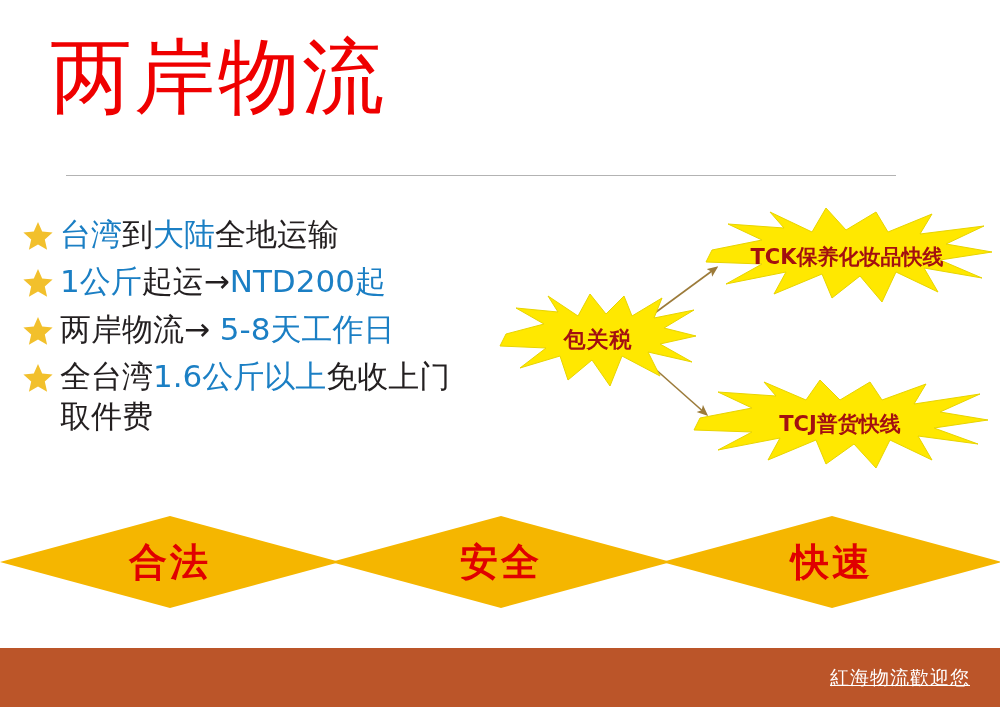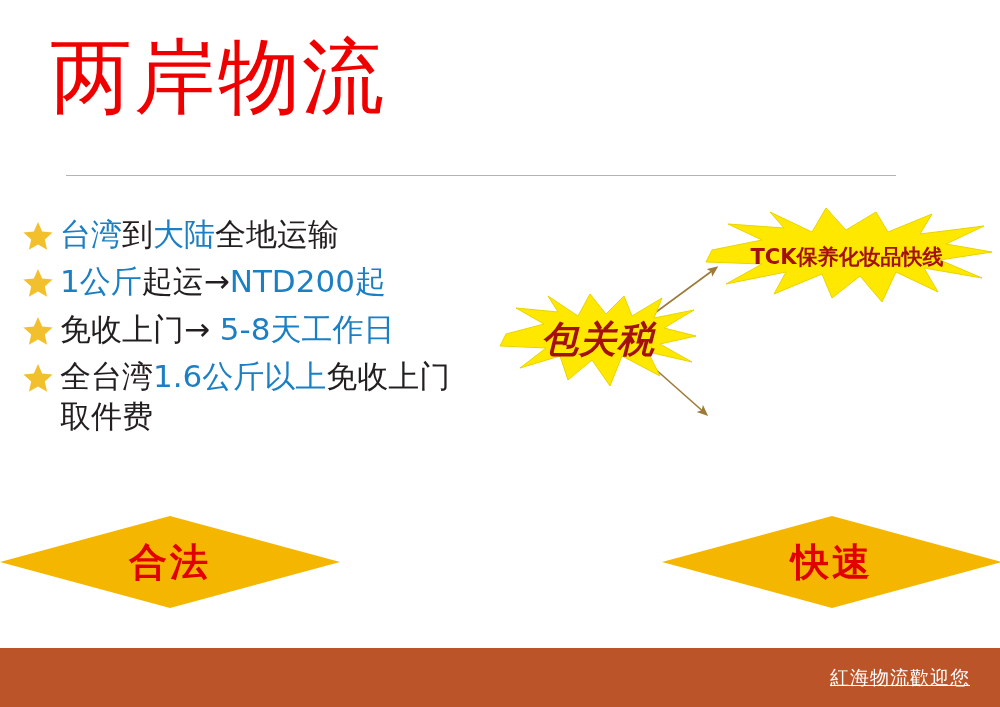--- a/index.html
+++ b/index.html
@@ -81,21 +81,21 @@
     display: flex;
     align-items: center;
     justify-content: center;
     text-align: center;
     color: #a31010;
     font-weight: 700;
     pointer-events: none;
     line-height: 1.18;
   }
   #burst-center { left: 498px; top: 292px; width: 200px; height: 96px; }
-  #burst-center .burst-label { font-size: 37px; letter-spacing: 1px; font-style: italic; }
+  #burst-center .burst-label { font-size: 22px; letter-spacing: 1px; }
   #burst-top { left: 700px; top: 206px; width: 294px; height: 102px; }
   #burst-top .burst-label { font-size: 21px; }
   #burst-bottom { left: 690px; top: 378px; width: 300px; height: 92px; }
   #burst-bottom .burst-label { font-size: 21px; }
 
   
   #arrows {
     position: absolute;
     left: 0; top: 0;
     width: 1000px; height: 707px;
@@ -187,21 +187,21 @@
       </span>
       <span class="bullet-text"><span class="hl">1公斤</span><span class="dk">起运→</span><span class="hl">NTD200起</span></span>
     </div>
 
     <div class="bullet-row">
       <span class="star-icon">
         <svg viewBox="0 0 32 32" width="32" height="32" aria-hidden="true">
           <polygon points="16,2 20.2,11.6 30.6,12.6 22.8,19.6 25.1,29.8 16,24.4 6.9,29.8 9.2,19.6 1.4,12.6 11.8,11.6" fill="#f2c02c"></polygon>
         </svg>
       </span>
-      <span class="bullet-text"><span class="dk">免收上门→ </span><span class="hl">5-8天工作日</span></span>
+      <span class="bullet-text"><span class="dk">两岸物流→ </span><span class="hl">5-8天工作日</span></span>
     </div>
 
     <div class="bullet-row">
       <span class="star-icon">
         <svg viewBox="0 0 32 32" width="32" height="32" aria-hidden="true">
           <polygon points="16,2 20.2,11.6 30.6,12.6 22.8,19.6 25.1,29.8 16,24.4 6.9,29.8 9.2,19.6 1.4,12.6 11.8,11.6" fill="#f2c02c"></polygon>
         </svg>
       </span>
       <span class="bullet-text"><span class="dk">全台湾</span><span class="hl">1.6公斤以上</span><span class="dk">免收上门
 取件费</span></span>
@@ -231,26 +231,38 @@
 
   <div class="burst" id="burst-center">
     <svg viewBox="0 0 200 96" width="200" height="96" aria-hidden="true">
       <polygon fill="#ffe800" stroke="#e8d400" stroke-width="1" points="8,42 46,32 18,16 60,20 50,4 80,24 92,2 108,22 126,4 134,24 164,6 156,26 196,18 166,36 198,44 162,52 194,70 150,60 162,84 124,64 112,94 94,68 70,88 62,64 22,76 48,56 2,54"></polygon>
     </svg>
     <div class="burst-label">
       <span>包关税</span>
     </div>
   </div>
 
+  <div class="burst" id="burst-bottom">
+    <svg viewBox="0 0 300 92" width="300" height="92" aria-hidden="true">
+      <polygon fill="#ffe800" stroke="#e8d400" stroke-width="1" points="10,40 62,30 28,14 86,18 74,4 116,22 130,2 150,22 180,4 192,22 236,6 224,26 290,16 250,34 298,42 244,50 288,66 228,58 242,82 200,62 186,90 164,66 136,86 126,62 78,82 90,60 28,72 62,54 4,52"></polygon>
+    </svg>
+    <div class="burst-label">
+      <span>TCJ普货快线</span>
+    </div>
+  </div>
 
   <div id="diamonds">
     <div class="diamond-wrap" id="diamond-0">
       <div class="diamond-shape"></div>
       <div class="diamond-label">合法</div>
     </div>
+    <div class="diamond-wrap" id="diamond-1">
+      <div class="diamond-shape"></div>
+      <div class="diamond-label">安全</div>
+    </div>
     <div class="diamond-wrap" id="diamond-2">
       <div class="diamond-shape"></div>
       <div class="diamond-label">快速</div>
     </div>
   </div>
 
   <div id="footer-bar">
     <div id="footer-text">紅海物流歡迎您</div>
   </div>
 

